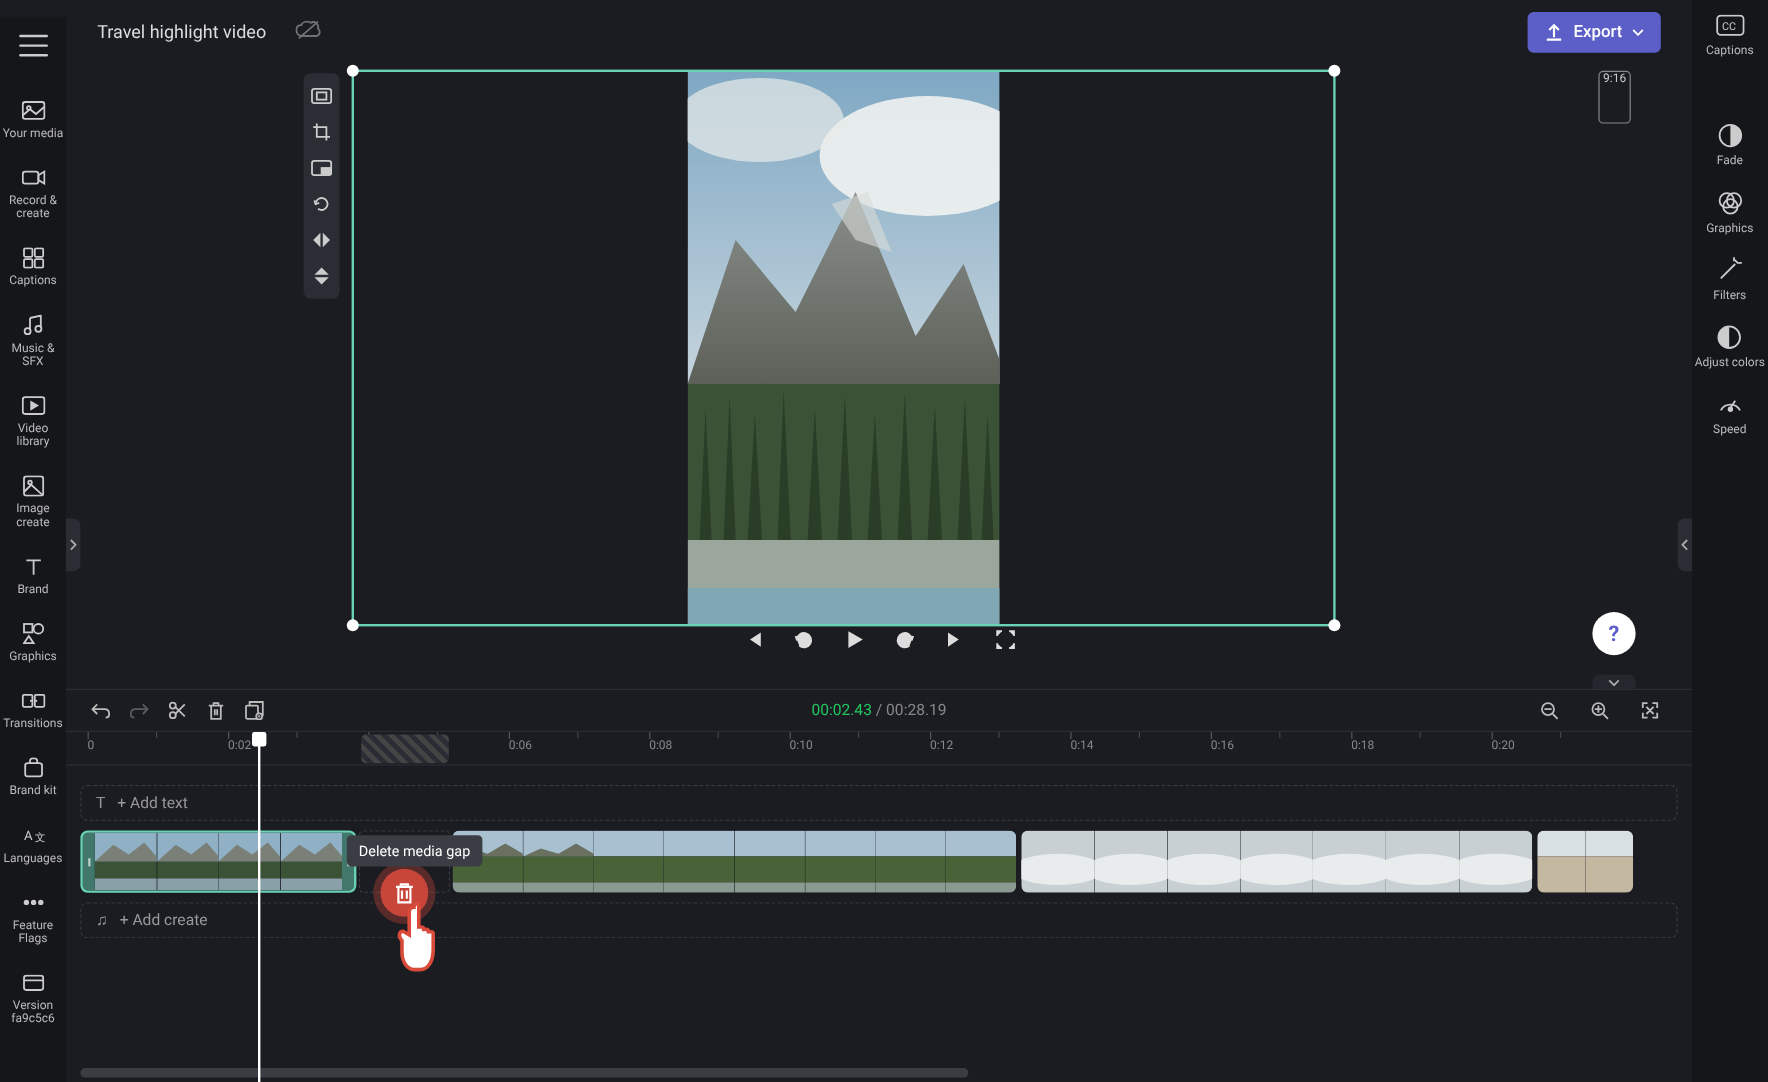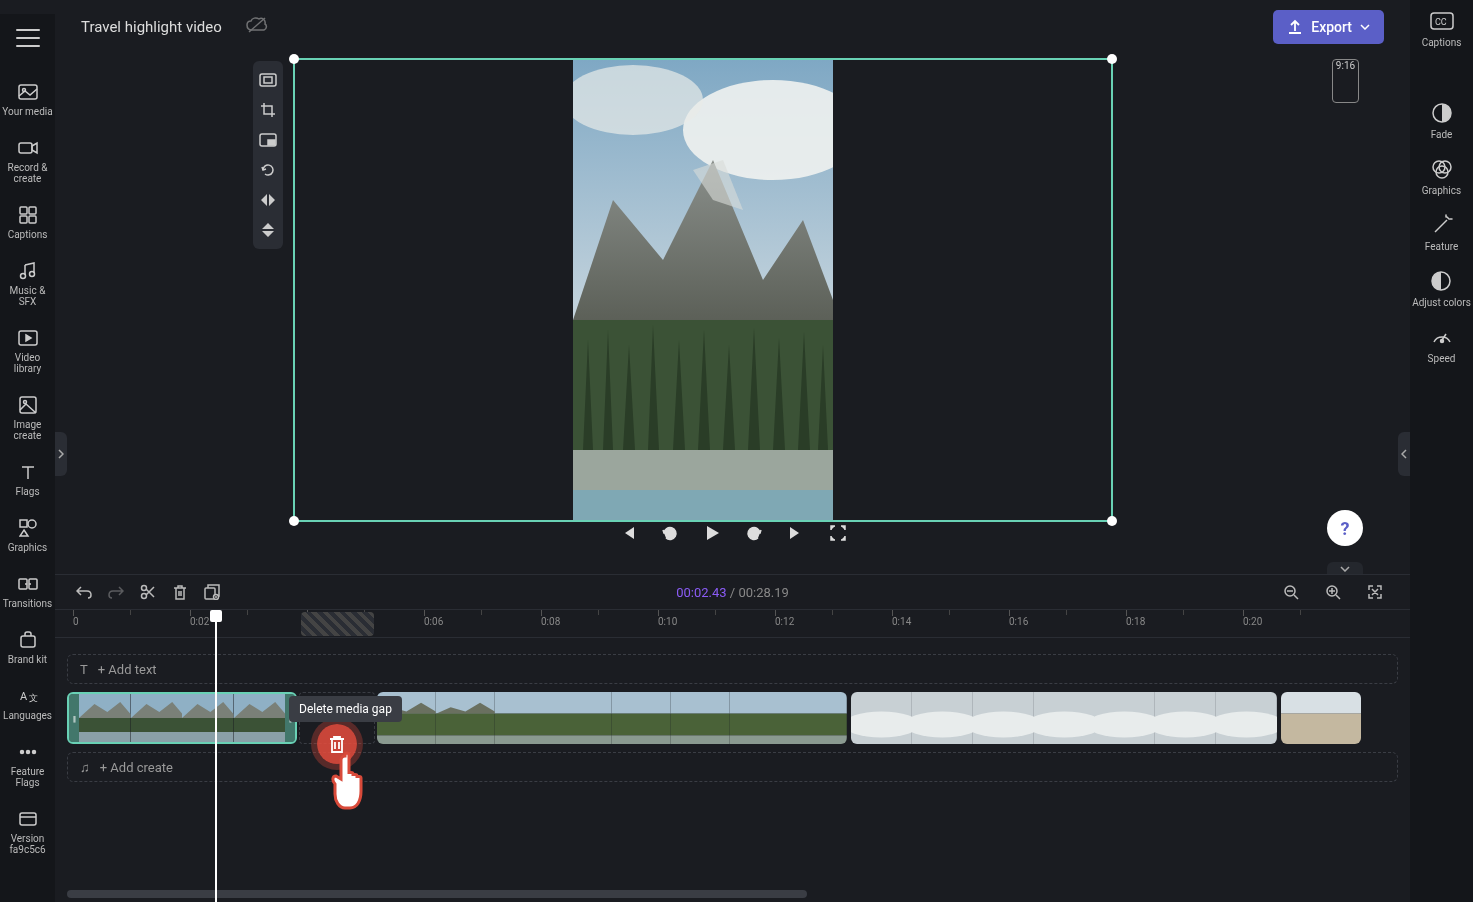--- a/index.html
+++ b/index.html
@@ -172,21 +172,21 @@
     background:#1a1c21;
   }
   .tl-toolbar {
     height:36px; display:flex; align-items:center; padding:0 16px;
     border-top:1px solid #2a2d34;
     border-bottom:1px solid #2a2d34;
   }
   .tl-tool { width:26px; height:26px; display:flex;align-items:center;justify-content:center; cursor:pointer; margin-right:6px;}
   .tl-tool svg { stroke:#bbb; fill:none; stroke-width:1.5;}
   .tl-time { position:absolute; left:50%; transform:translateX(-50%); font-size:13px;}
-  .tl-time .cur { color:#8b5cf6;}
+  .tl-time .cur { color:#22c55e;}
   .tl-time .tot { color:#888;}
   .tl-zoom { margin-left:auto; display:flex; gap:10px;}
   .ruler {
     height:28px; position:relative; font-size:10px; color:#888;
     border-bottom:1px solid #2a2d34;
   }
   .ruler-tick {
     position:absolute; top:6px; height:16px;
   }
   .ruler-tick::before {
@@ -329,21 +329,21 @@
         </svg>
       </div>
     <span>Image create</span>
   </div>
   <div class="side-item">
     <div class="icon-box">
         <svg width="18" height="18" viewBox="0 0 18 18">
           <path d="M3 4 L15 4 M9 4 L9 16"></path>
         </svg>
       </div>
-    <span>Flags</span>
+    <span>Brand</span>
   </div>
   <div class="side-item">
     <div class="icon-box">
         <svg width="18" height="18" viewBox="0 0 18 18">
           <rect x="1" y="1" width="7" height="7"></rect>
           <circle cx="13" cy="5" r="4"></circle>
           <path d="M5 11 L9 17 L1 17 Z"></path>
         </svg>
       </div>
     <span>Graphics</span>
@@ -427,21 +427,21 @@
       </div>
     <span>Graphics</span>
   </div>
   <div class="right-item">
     <div class="icon-box">
         <svg width="22" height="22" viewBox="0 0 22 22" stroke="#ccc" fill="none" stroke-width="1.5">
           <path d="M4 18 L16 6"></path>
           <path d="M16 3 L18 5 M15 1 L15 3 M19 5 L21 5" stroke-linecap="round"></path>
         </svg>
       </div>
-    <span>Feature</span>
+    <span>Filters</span>
   </div>
   <div class="right-item">
     <div class="icon-box">
         <svg width="22" height="22" viewBox="0 0 22 22" stroke="#ccc" fill="none" stroke-width="1.5">
           <circle cx="11" cy="11" r="9"></circle>
           <path d="M11 2 A9 9 0 0 0 11 20" fill="#ccc" stroke="none"></path>
         </svg>
       </div>
     <span>Adjust colors</span>
   </div>

